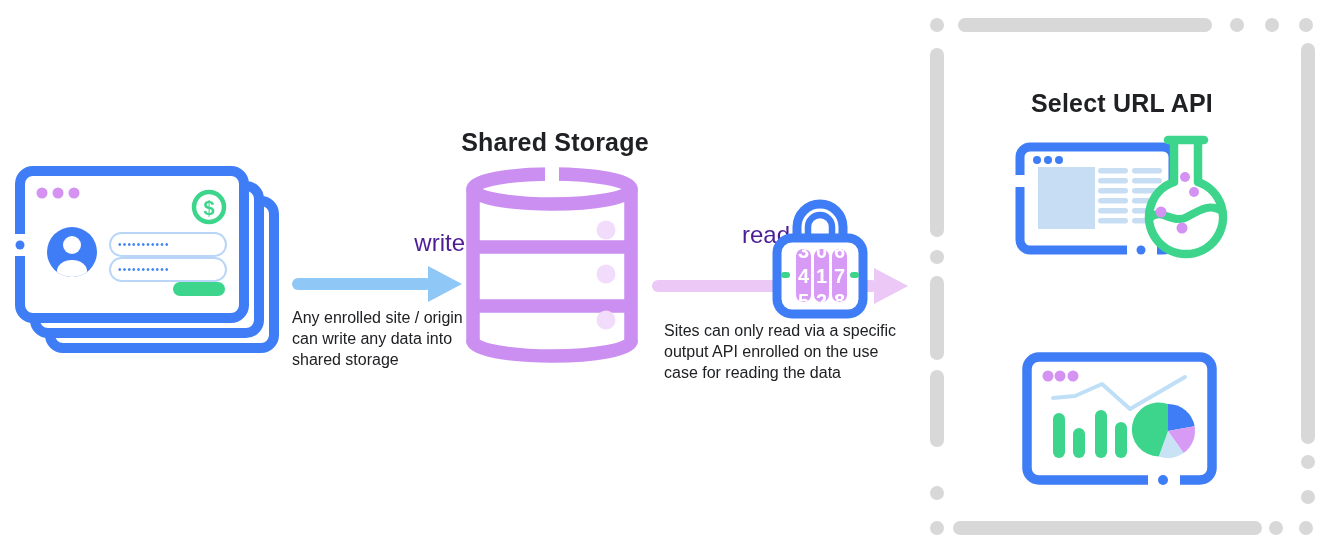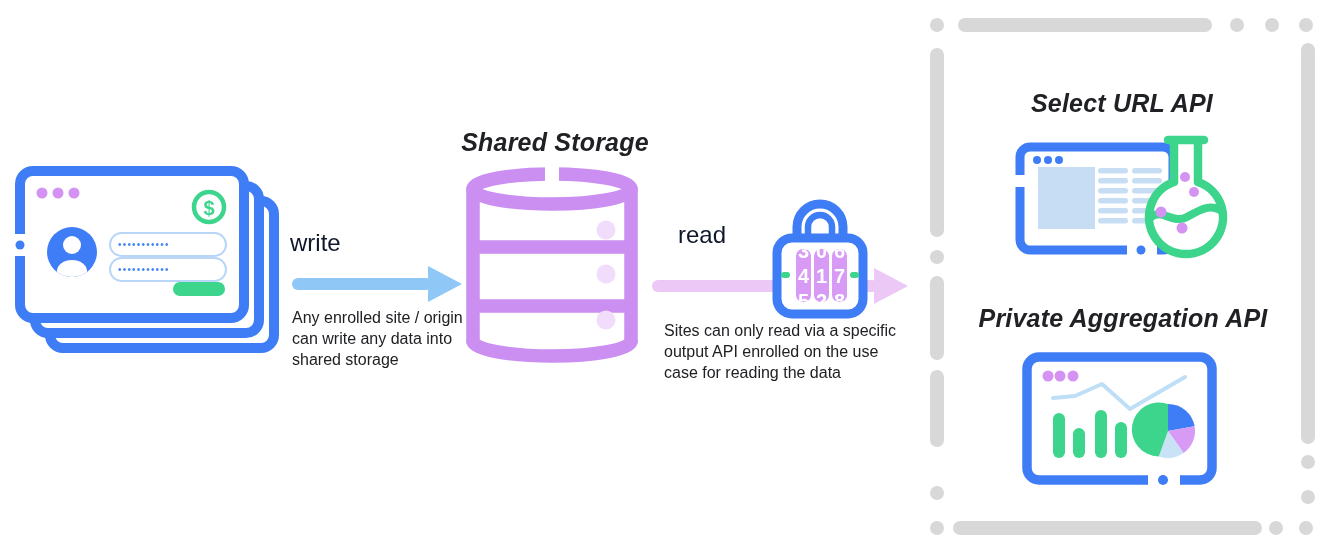--- a/index.html
+++ b/index.html
@@ -1,20 +1,20 @@
 <!DOCTYPE html>
 <html><head>
 <meta charset="utf-8">
 <style>
   html,body{margin:0;padding:0;background:#fff;}
   .canvas{position:relative;width:1333px;height:555px;background:#fff;overflow:hidden;
           font-family:"Liberation Sans",sans-serif;color:#202124;}
   .abs{position:absolute;}
-  .title{font-size:25px;font-weight:700;color:#202124;text-align:center;letter-spacing:.2px;font-style:italic;}
-  .flow-label{font-size:24px;color:#0f172a;text-align:left;}
+  .title{font-size:25px;font-weight:700;color:#202124;text-align:center;letter-spacing:.2px;}
+  .flow-label{font-size:24px;color:#4c1d95;text-align:right;}
   .desc{font-size:16px;line-height:21px;color:#202124;}
   svg{display:block;overflow:visible;}
   svg text{font-family:"Liberation Sans",sans-serif;}
   .dial-digit{font-size:20px;font-weight:700;fill:#fff;text-anchor:middle;}
 </style>
 </head>
 <body>
 
 <div class="canvas">
 
@@ -175,21 +175,20 @@
       <path d="M135,85 C146,74 158,92 172,84 S196,70 208,79" fill="none" stroke="#3CD58B" stroke-width="8" clip-path="url(#bulbclip)"></path>
       <g fill="#D493F2">
         <circle cx="170" cy="44" r="5"></circle>
           <circle cx="179" cy="59" r="5"></circle>
         <circle cx="146" cy="79" r="5.5"></circle>
           <circle cx="167" cy="95" r="5.5"></circle>
       </g>
     </g>
   </svg>
 
-  <div class="abs title" style="left:962px;top:304px;width:322px">Private Aggregation API</div>
   <svg class="abs" style="left:1023px;top:350px" width="195" height="140" viewBox="0 0 195 140">
     <rect x="4" y="7" width="185" height="123" rx="12" fill="#fff" stroke="#3F7DF6" stroke-width="9.5"></rect>
     <g fill="#D493F2">
       <circle cx="25" cy="26" r="5.5"></circle>
         <circle cx="37" cy="26" r="5.5"></circle>
         <circle cx="50" cy="26" r="5.5"></circle>
     </g>
     <polyline points="30,48 52,46 79,34 107,59 162,27" fill="none" stroke="#BFDFF7" stroke-width="4" stroke-linecap="round" stroke-linejoin="round"></polyline>
     <g fill="#3CD58B">
       <rect x="30" y="63" width="12" height="45" rx="6"></rect>

